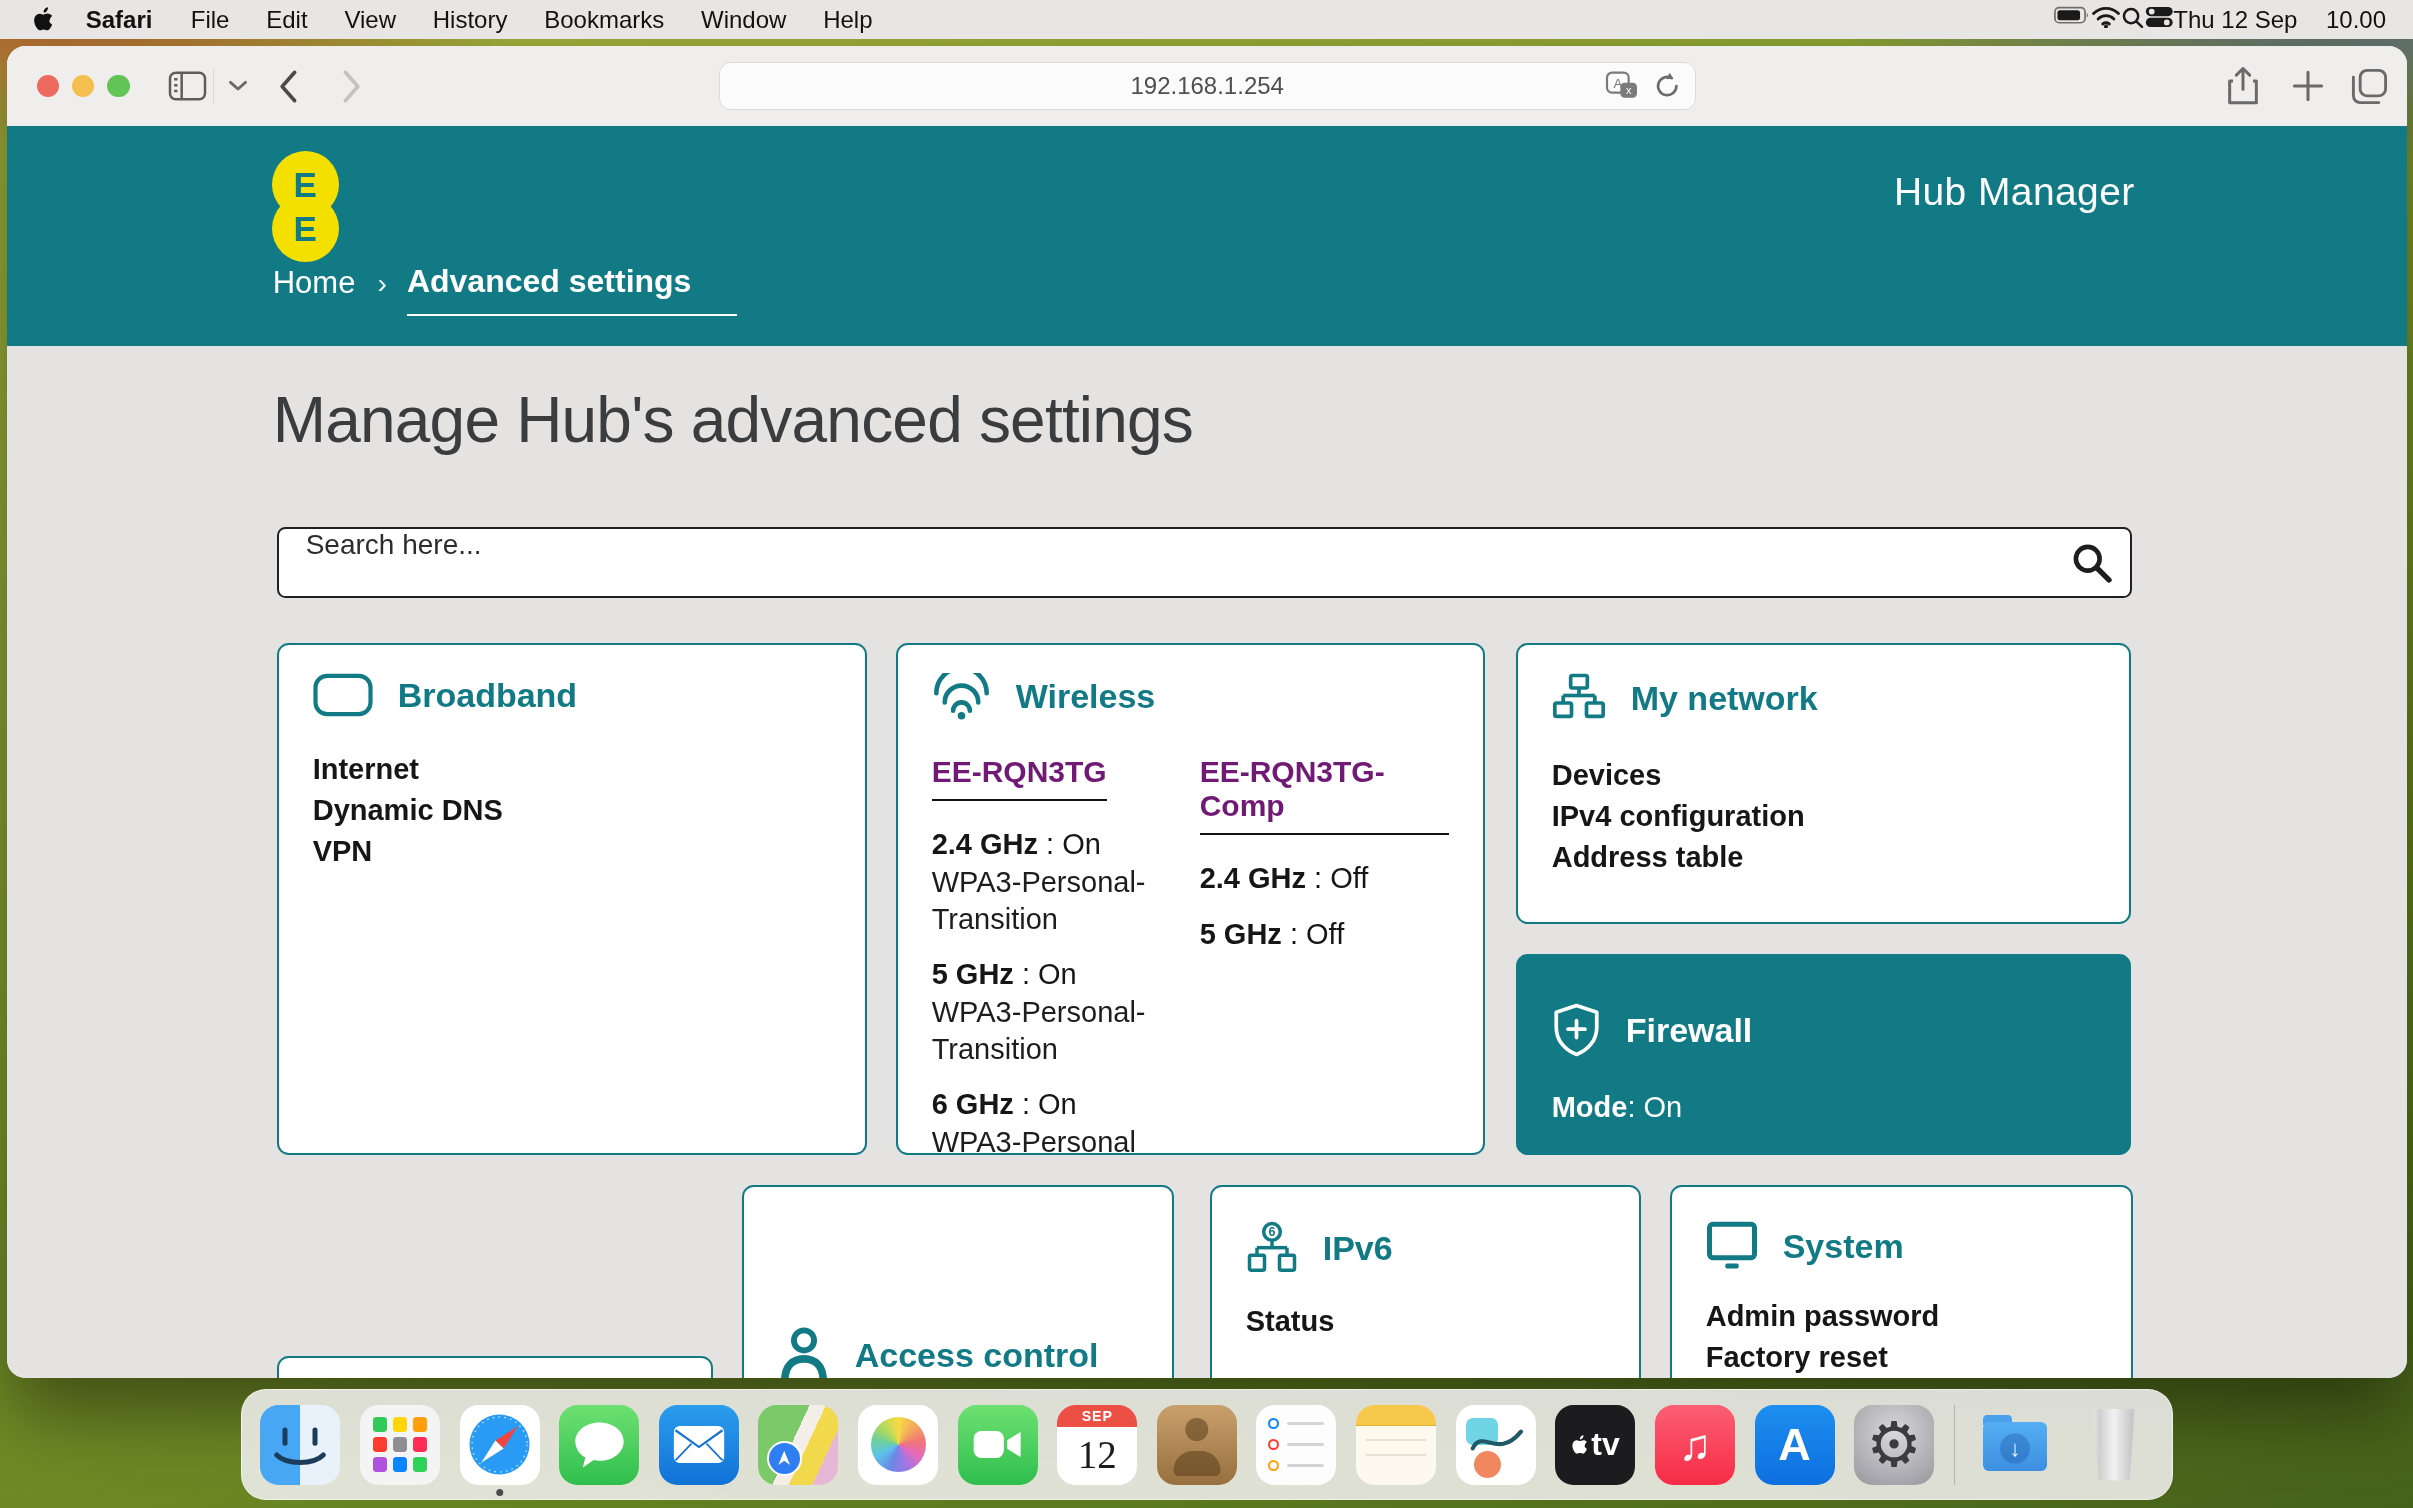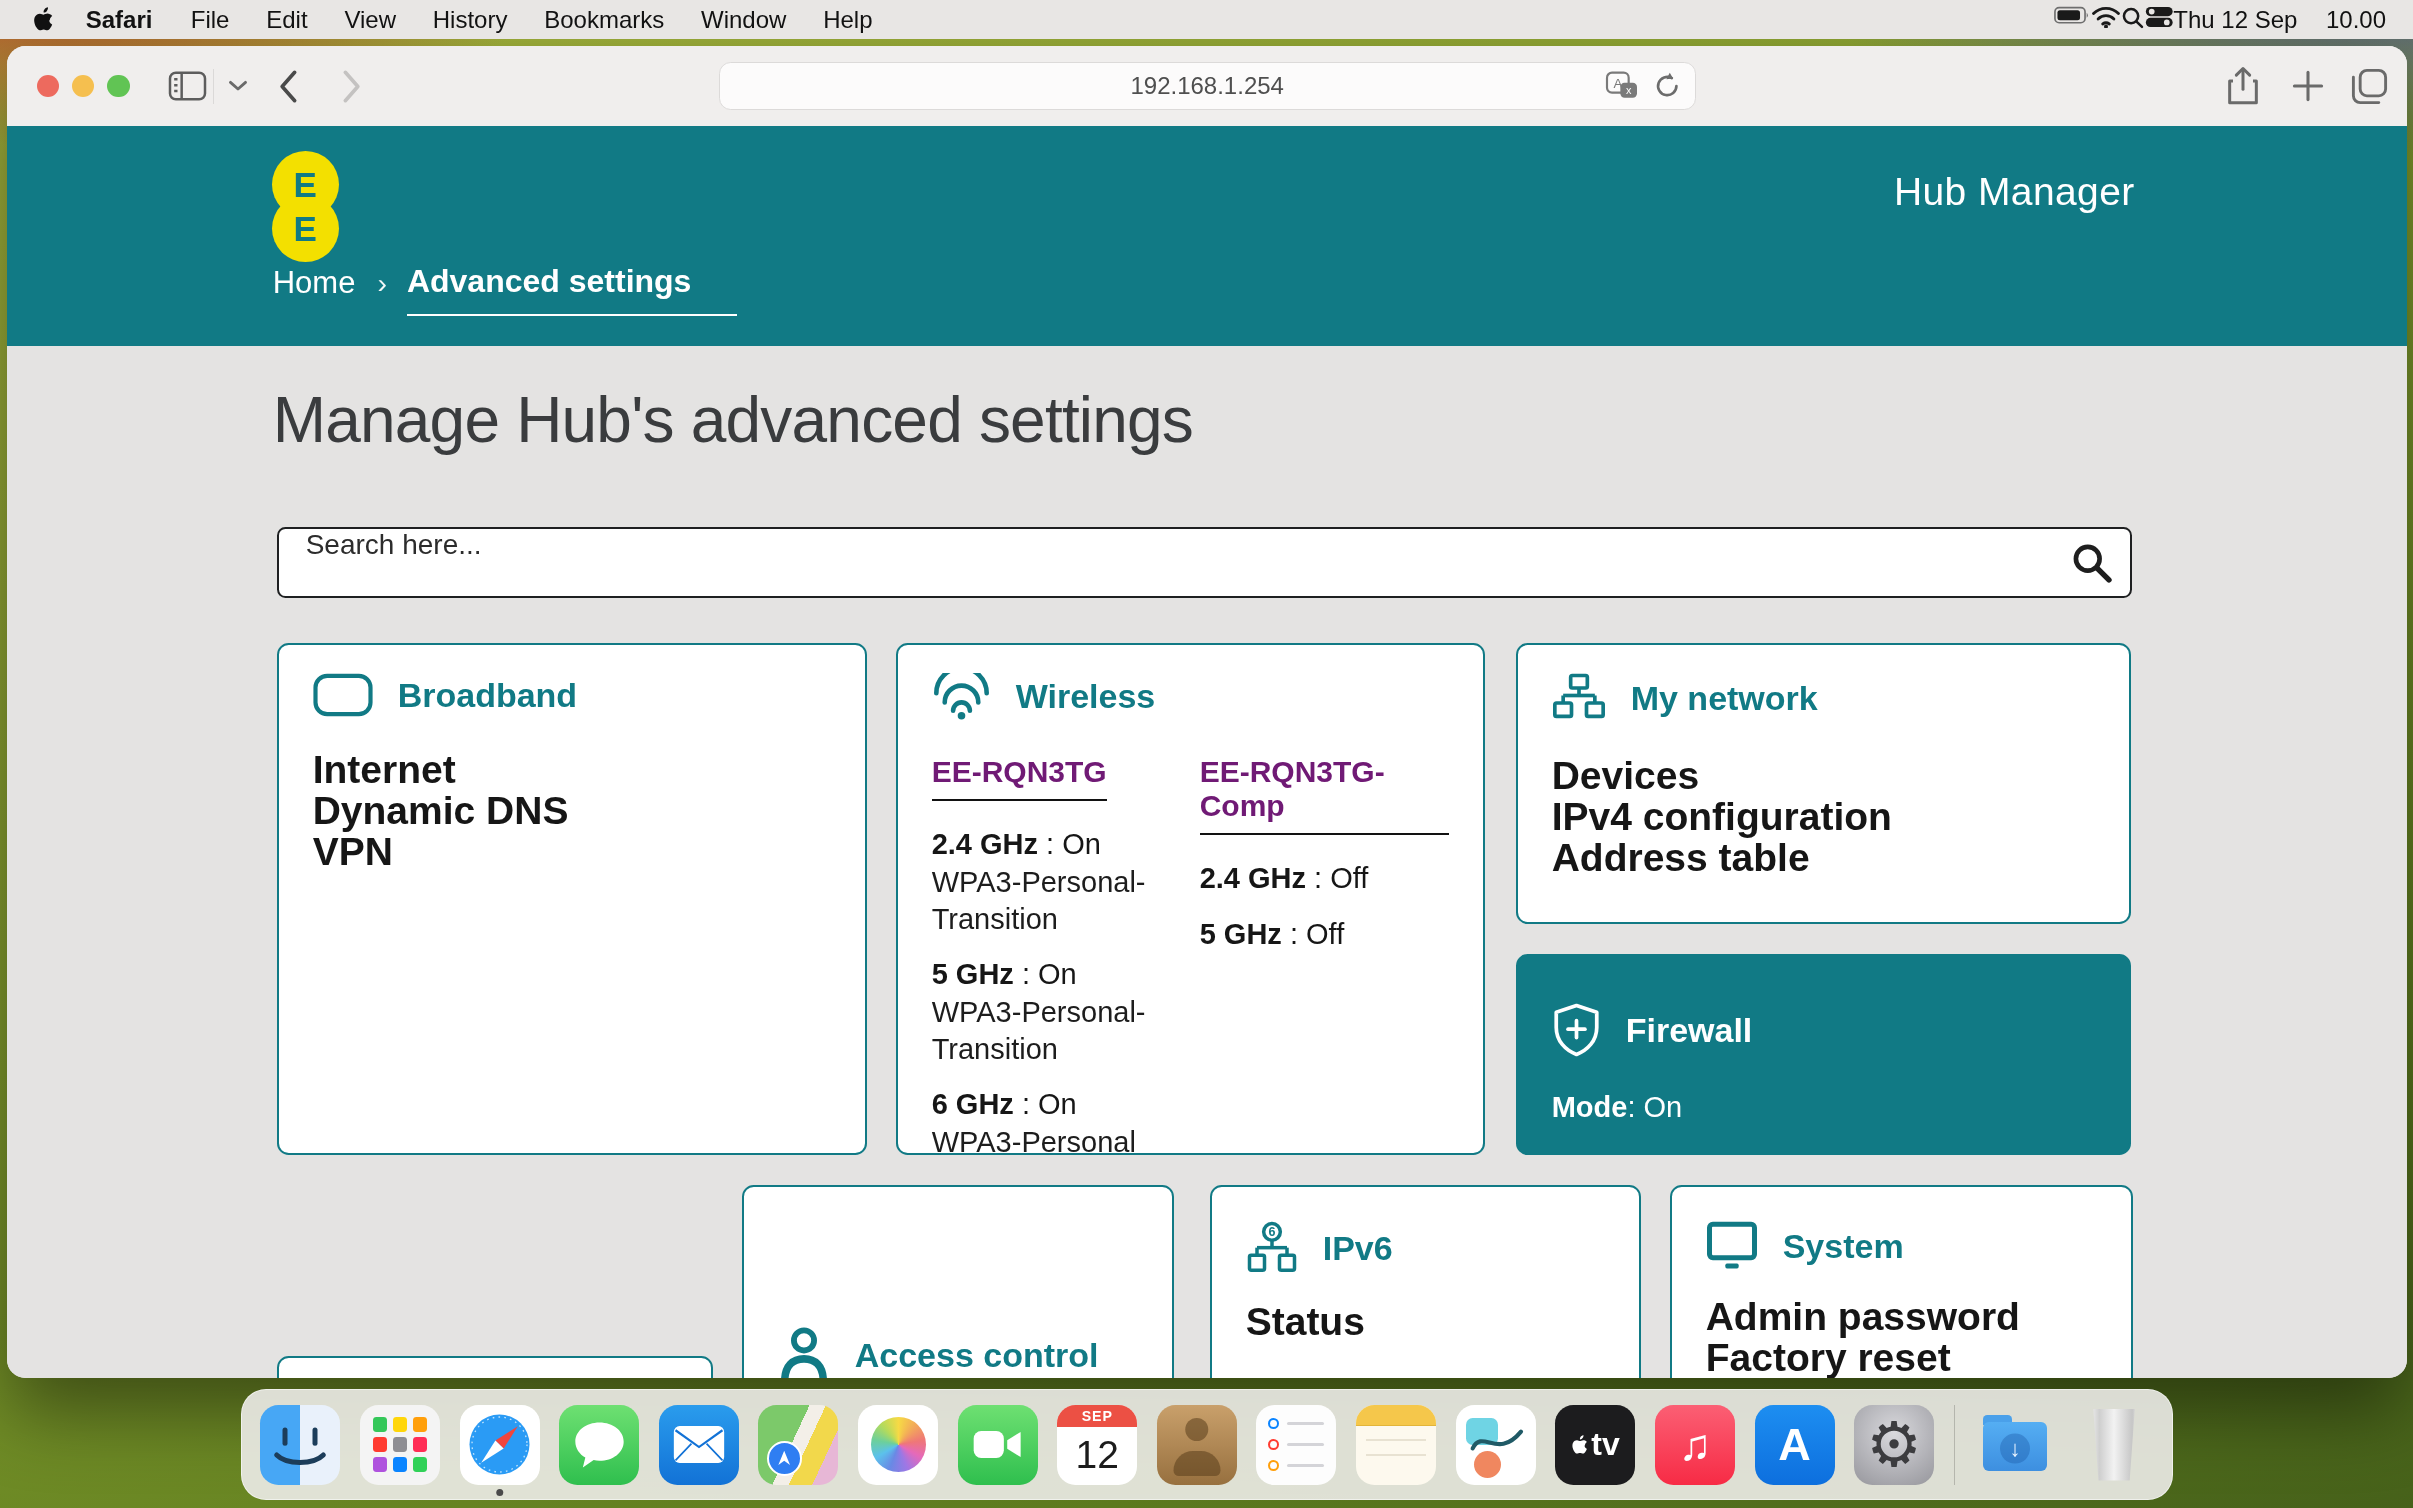--- a/index.html
+++ b/index.html
@@ -68,21 +68,21 @@
     background:#fff; border:2.5px solid #1e2021; border-radius:8.4px; display:flex; align-items:flex-start; }
   .search-input { flex:1; border:none; outline:none; background:transparent; font-size:28px; color:#2c2c2c;
     padding-left:27px; font-family:inherit; }
   .search-input::placeholder { color:#2c2c2c; opacity:1; }
   .search-btn { width:75px; height:100%; display:flex; align-items:center; justify-content:center; background:none; border:none; cursor:pointer; }
 
   .card { position:absolute; background:#fff; border:2.5px solid #117a85; border-radius:11.7px; padding:28px 34px; }
   .card-head { display:flex; align-items:center; gap:25px; }
   .card-head .ttl { color:#117a85; font-size:34px; font-weight:700; }
   .link-list { margin-top:32px; }
-  .link-item { font-size:39px; font-weight:600; color:#161616; line-height:41px; cursor:pointer; }
+  .link-item { font-size:29px; font-weight:600; color:#161616; line-height:41px; cursor:pointer; }
 
   .card.broadband { left:270px; top:297px; width:590px; height:512px; }
   .card.wireless  { left:889px; top:297px; width:589px; height:512px; }
   .card.mynetwork { left:1509px; top:297px; width:615px; height:281px; }
   .card.firewall  { left:1509px; top:608px; width:615px; height:201px; background:#117a85; padding:47px 34px; }
   .card.firewall .ttl { color:#fff; }
   .fw-mode { margin-top:34px; color:#fff; font-size:29px; }
   .fw-mode .b { font-weight:700; }
 
   .card.technical { left:270px; top:839px; width:436px; height:139px; padding:34px; }
@@ -125,21 +125,21 @@
   .di-mail { background:linear-gradient(#2a9ced,#1272d6); display:flex; align-items:center; justify-content:center; }
   .di-maps { background:linear-gradient(115deg,#7cc96a 0 44%,#f3efe8 44% 58%,#f2d84b 58% 78%,#e7b7d6 78%); position:relative; overflow:hidden; }
   .maps-pin { position:absolute; left:8.4px; bottom:8.4px; width:35px; height:35px; border-radius:50%;
     background:#2f7ef2; border:2.5px solid #fff; display:flex; align-items:center; justify-content:center; }
   .di-photos { background:#fff; display:flex; align-items:center; justify-content:center; }
   .photos-wheel { width:55px; height:55px; border-radius:50%;
     background:conic-gradient(#f5d324,#f09b3c,#ec5f5f,#e04fae,#8d5fe0,#4f74e0,#3fb6e8,#52c78a,#a7d43f,#f5d324); opacity:.85; }
   .di-facetime { background:linear-gradient(#6ee072,#2fbf4e); display:flex; align-items:center; justify-content:center; }
   .di-calendar { background:#fff; overflow:hidden; text-align:center; }
   .cal-month { background:#ec5044; color:#fff; font-size:14.2px; font-weight:700; line-height:22px; letter-spacing:0.8px; }
-  .cal-day { font-size:39px; color:#1c1c1c; line-height:55px; }
+  .cal-day { font-size:39px; color:#1c1c1c; line-height:55px;font-family:Liberation Serif, serif; }
   .di-contacts { background:linear-gradient(#c9a06b,#97703f); position:relative; overflow:hidden; }
   .ct-head { position:absolute; left:50%; top:13.4px; transform:translateX(-50%); width:23.5px; height:23.5px; border-radius:50%; background:rgba(90,62,28,.55); }
   .ct-body { position:absolute; left:50%; bottom:8.4px; transform:translateX(-50%); width:47px; height:25px; border-radius:23.5px 23.5px 6.7px 6.7px; background:rgba(90,62,28,.55); }
   .di-reminders { background:#fdfdfd; display:flex; flex-direction:column; justify-content:center; gap:10px; padding-left:11.7px; }
   .rem-row { display:flex; align-items:center; gap:7.5px; }
   .rem-dot { width:11px; height:11px; border-radius:50%; border:2.9px solid; }
   .rem-line { width:37px; height:3.4px; background:#d4d4d8; border-radius:1.7px; }
   .di-notes { background:#fdf9ee; overflow:hidden; }
   .notes-top { height:21px; background:#f5c74b; border-bottom:1.7px solid #e2b53a; }
   .notes-line { height:1.7px; background:#e8e2d2; margin:13.4px 10px 0; }

